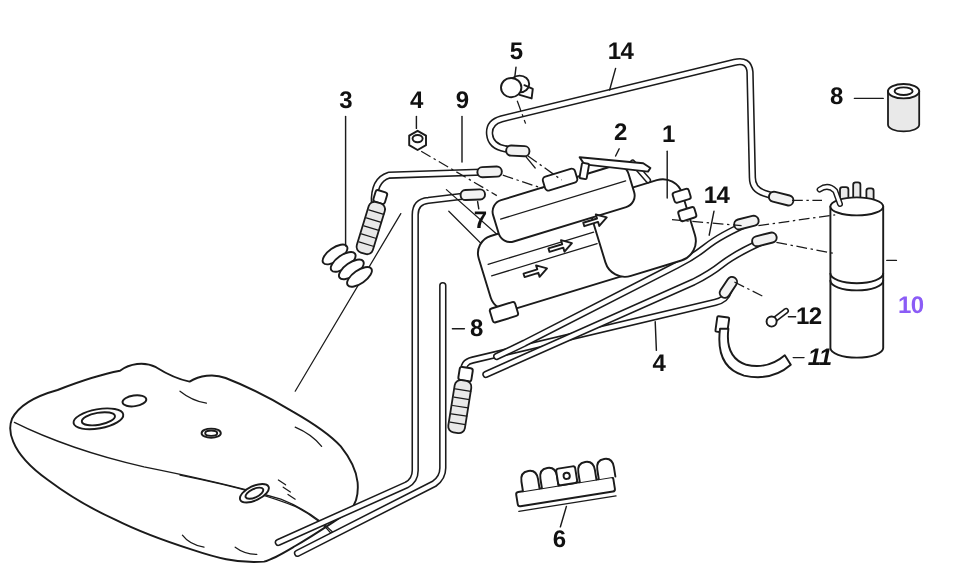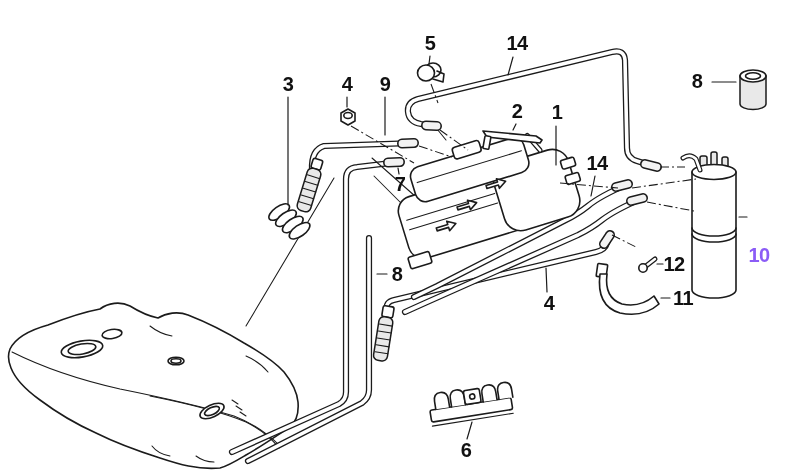--- a/index.html
+++ b/index.html
@@ -241,20 +241,20 @@
       <span class="callout" style="left: 557px; top: 112px; color: rgb(17, 17, 17);">1</span>
       <span class="callout" style="left: 517px; top: 111px; color: rgb(17, 17, 17);">2</span>
       <span class="callout" style="left: 288px; top: 84px; color: rgb(17, 17, 17);">3</span>
       <span class="callout" style="left: 347px; top: 84px; color: rgb(17, 17, 17);">4</span>
       <span class="callout" style="left: 430px; top: 43px; color: rgb(17, 17, 17);">5</span>
       <span class="callout" style="left: 466px; top: 450px; color: rgb(17, 17, 17);">6</span>
       <span class="callout" style="left: 400px; top: 184px; color: rgb(17, 17, 17);">7</span>
       <span class="callout" style="left: 397px; top: 274px; color: rgb(17, 17, 17);">8</span>
       <span class="callout" style="left: 385px; top: 84px; color: rgb(17, 17, 17);">9</span>
       <span class="callout" style="left: 759px; top: 230px; color: #8b5cf6; margin-top: 25px;">10</span>
-      <span class="callout" style="left: 683px; top: 298px; color: rgb(17, 17, 17);">11</span>
+      <span class="callout" style="left: 683px; top: 298px; color: rgb(17, 17, 17); font-style: italic;">11</span>
       <span class="callout" style="left: 674px; top: 264px; color: rgb(17, 17, 17);">12</span>
       <span class="callout" style="left: 517px; top: 43px; color: rgb(17, 17, 17);">14</span>
       <span class="callout" style="left: 597px; top: 163px; color: rgb(17, 17, 17);">14</span>
       <span class="callout" style="left: 549px; top: 303px; color: rgb(17, 17, 17);">4</span>
       <span class="callout" style="left: 697px; top: 81px; color: rgb(17, 17, 17);">8</span>
     </div>
 </div>
 
 </body></html>

